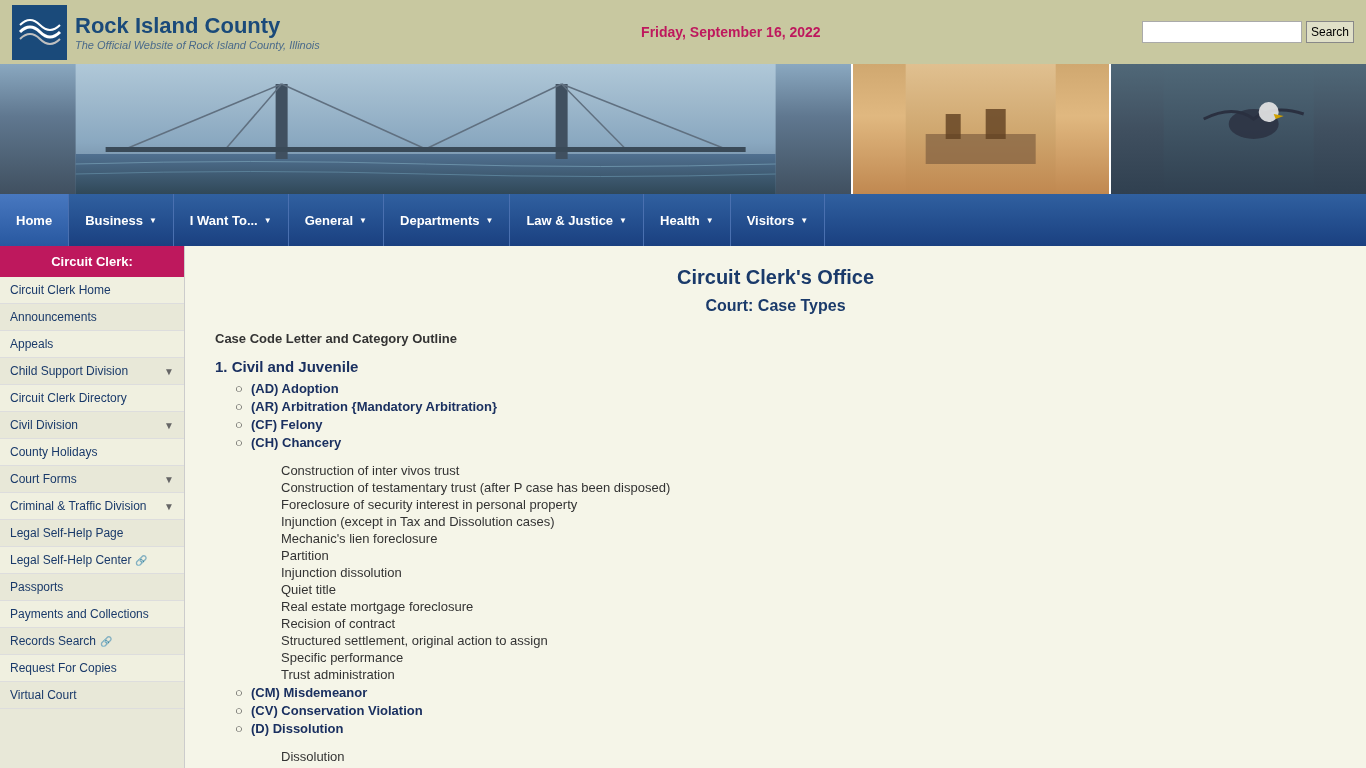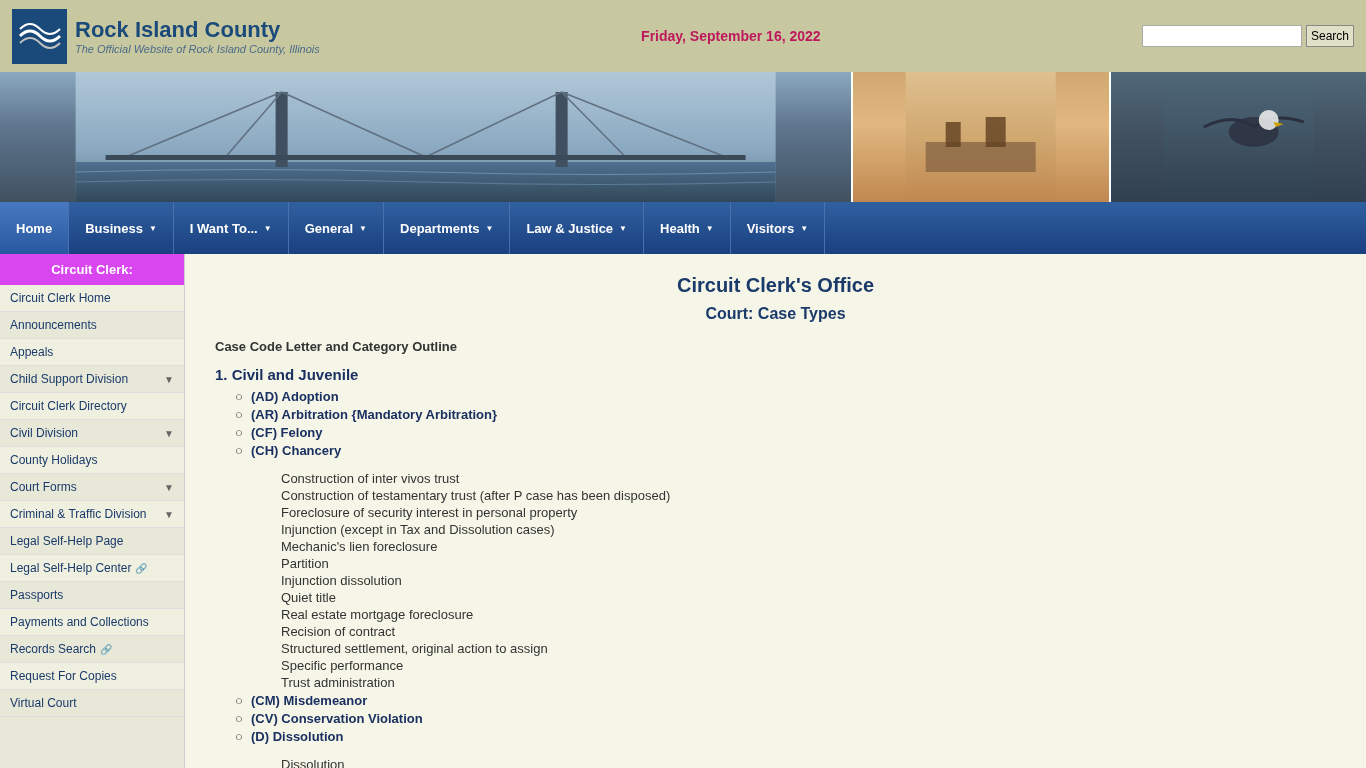--- a/index.html
+++ b/index.html
@@ -15,21 +15,21 @@
         transparent 8px
       );
     }
 
     
     #header {
       background-color: #c8c8a0;
       display: flex;
       align-items: center;
       padding: 6px 12px;
-      height: 72px;
+      height: 64px;
     }
     #logo-area {
       display: flex;
       align-items: center;
       flex: 0 0 auto;
     }
     #logo-img {
       width: 55px;
       height: 55px;
       background: #1a4a7a;
@@ -149,21 +149,21 @@
 
     
     #sidebar {
       width: 185px;
       flex-shrink: 0;
       background: #e8e8d8;
       border-right: 1px solid #ccc;
       padding-bottom: 20px;
     }
     .sidebar-header {
-      background: #d946ef;
+      background: #be185d;
       color: #fff;
       padding: 8px 10px;
       font-weight: bold;
       font-size: 13px;
       text-align: center;
     }
     .sidebar-item {
       display: flex;
       align-items: center;
       padding: 6px 10px;

